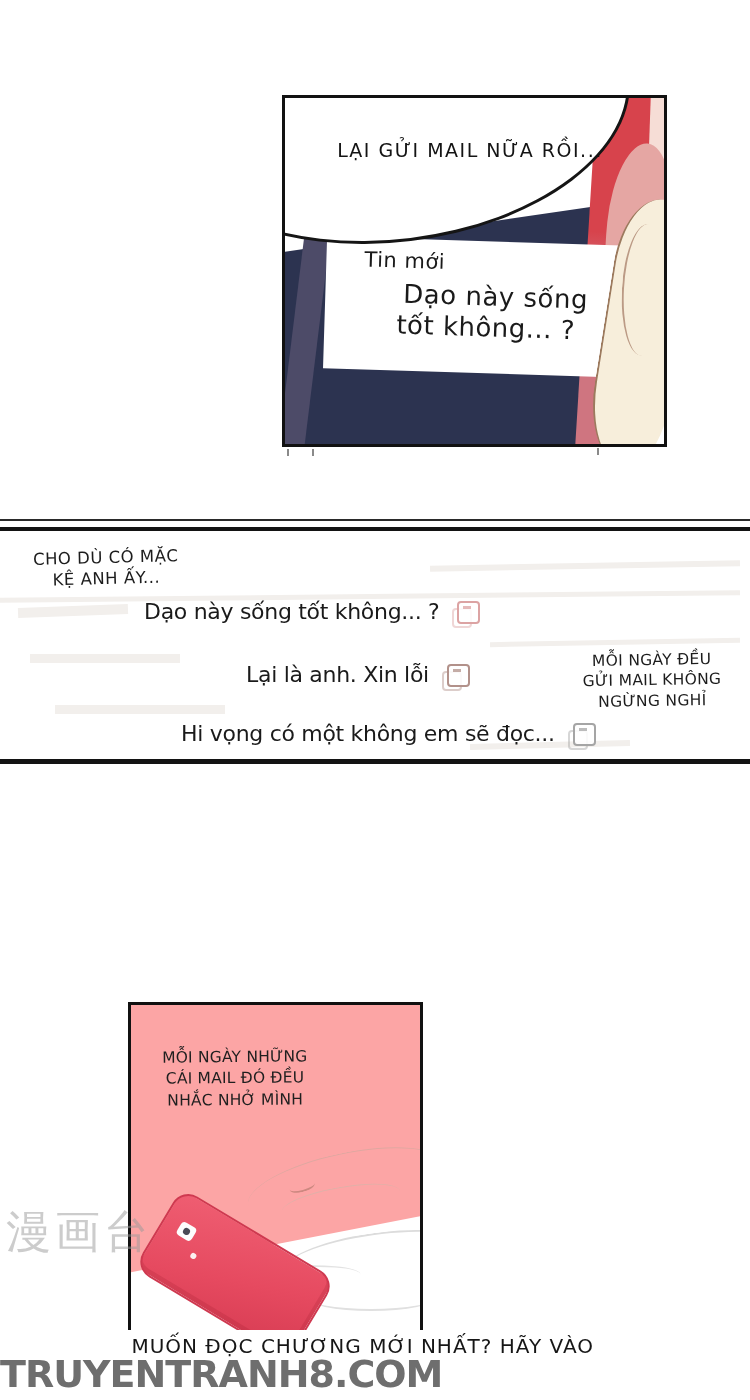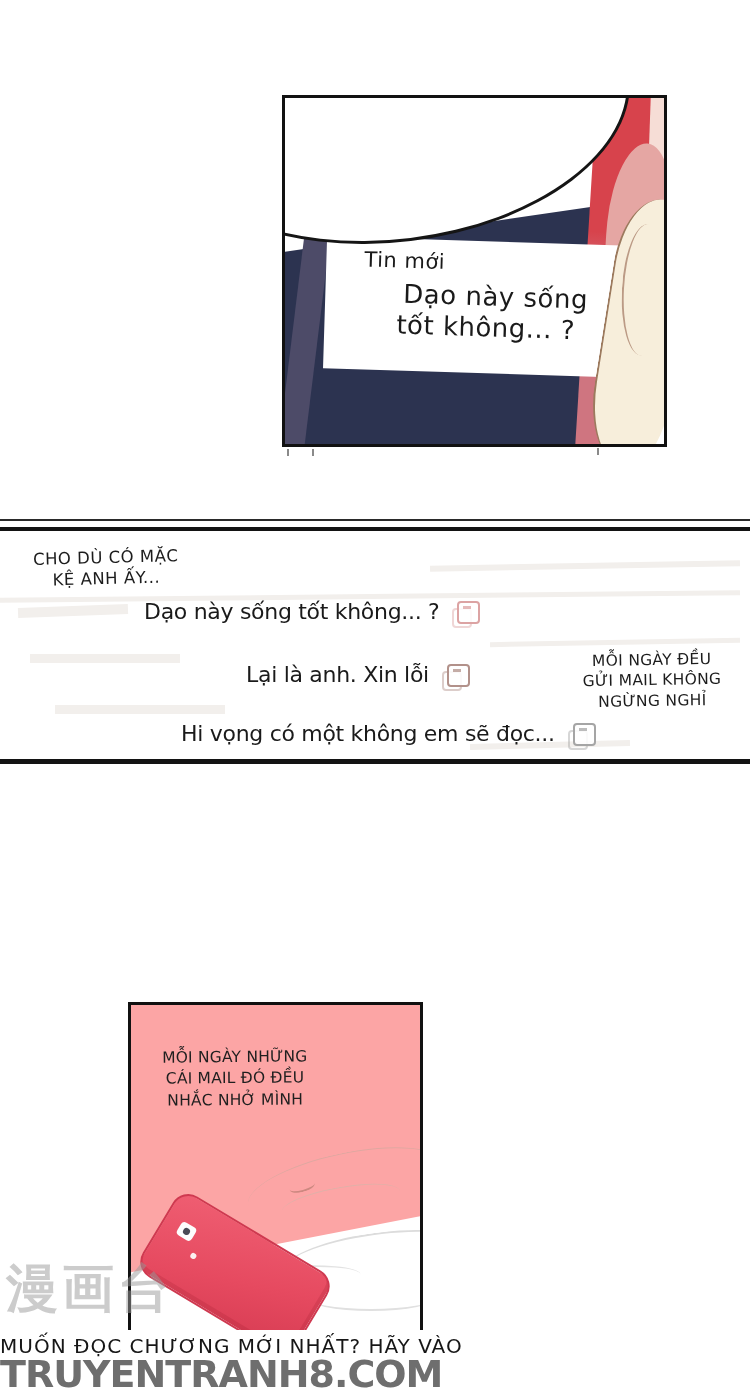--- a/index.html
+++ b/index.html
@@ -71,23 +71,23 @@
   #p2-thought{left:18px;top:42px;width:172px;text-align:center;font-size:15.5px;letter-spacing:.2px;
               line-height:1.38;color:#1f1f1f;transform:rotate(-.5deg);}
   #p2-phone{left:14px;top:222px;width:176px;height:90px;border-radius:18px;transform:rotate(31deg);
             background:linear-gradient(160deg,#ef5e72 0%,#e64a60 55%,#d63b52 100%);
             border:2px solid #cf3950;box-shadow:inset -4px -5px 0 rgba(150,20,40,.18);}
   #p2-camera{left:16px;top:26px;width:17px;height:15px;background:#fdfdfd;border-radius:4px;}
   #p2-camera-dot{left:5px;top:4px;width:7px;height:7px;background:#4a4a55;border-radius:50%;}
   #p2-flash{left:40px;top:48px;width:6px;height:6px;background:#fbeff0;border-radius:50%;}
 
   
-  #watermark{left:6px;top:1254px;font-size:52px;font-weight:bold;letter-spacing:4px;
+  #watermark{left:6px;top:1202px;font-size:45px;font-weight:normal;letter-spacing:4px;
              color:#9a9a9a;opacity:.5;z-index:6;}
-  #footer-line1{left:0;top:1334px;width:594px;text-align:left;font-size:20px;
+  #footer-line1{left:0;top:1334px;width:594px;text-align:right;font-size:20px;
                 letter-spacing:1px;color:#161616;}
   #footer-line2{left:0;top:1352px;width:750px;text-align:left;font-size:38px;font-weight:bold;
                 letter-spacing:-1px;color:#6e6e6e;}
 </style>
 </head>
 <body>
 
 <div id="page">
 
   <div id="panel1" class="abs">
@@ -99,20 +99,21 @@
     <div id="p1-card" class="abs">
       <div class="noti-title">Tin mới</div>
       <div class="noti-l1">Dạo này sống</div>
       <div class="noti-l2">tốt không... ?</div>
     </div>
     <div id="p1-finger" class="abs">
       <div id="p1-nail" class="abs"></div>
     </div>
     <div id="p1-bubble" class="abs"></div>
     <div id="p1-bubble-text" class="abs">
+      <div>LẠI GỬI MAIL NỮA RỒI...</div>
     </div>
   </div>
   <div class="abs tick" style="left:287px;top:449px;"></div>
   <div class="abs tick" style="left:312px;top:449px;"></div>
   <div class="abs tick" style="left:597px;top:448px;"></div>
 
   <div id="rule-top-thin" class="abs rule"></div>
   <div id="rule-top-thick" class="abs rule"></div>
 
   <div class="abs ghost" style="left:430px;top:563px;width:310px;height:6px;transform:rotate(-1deg);"></div>

